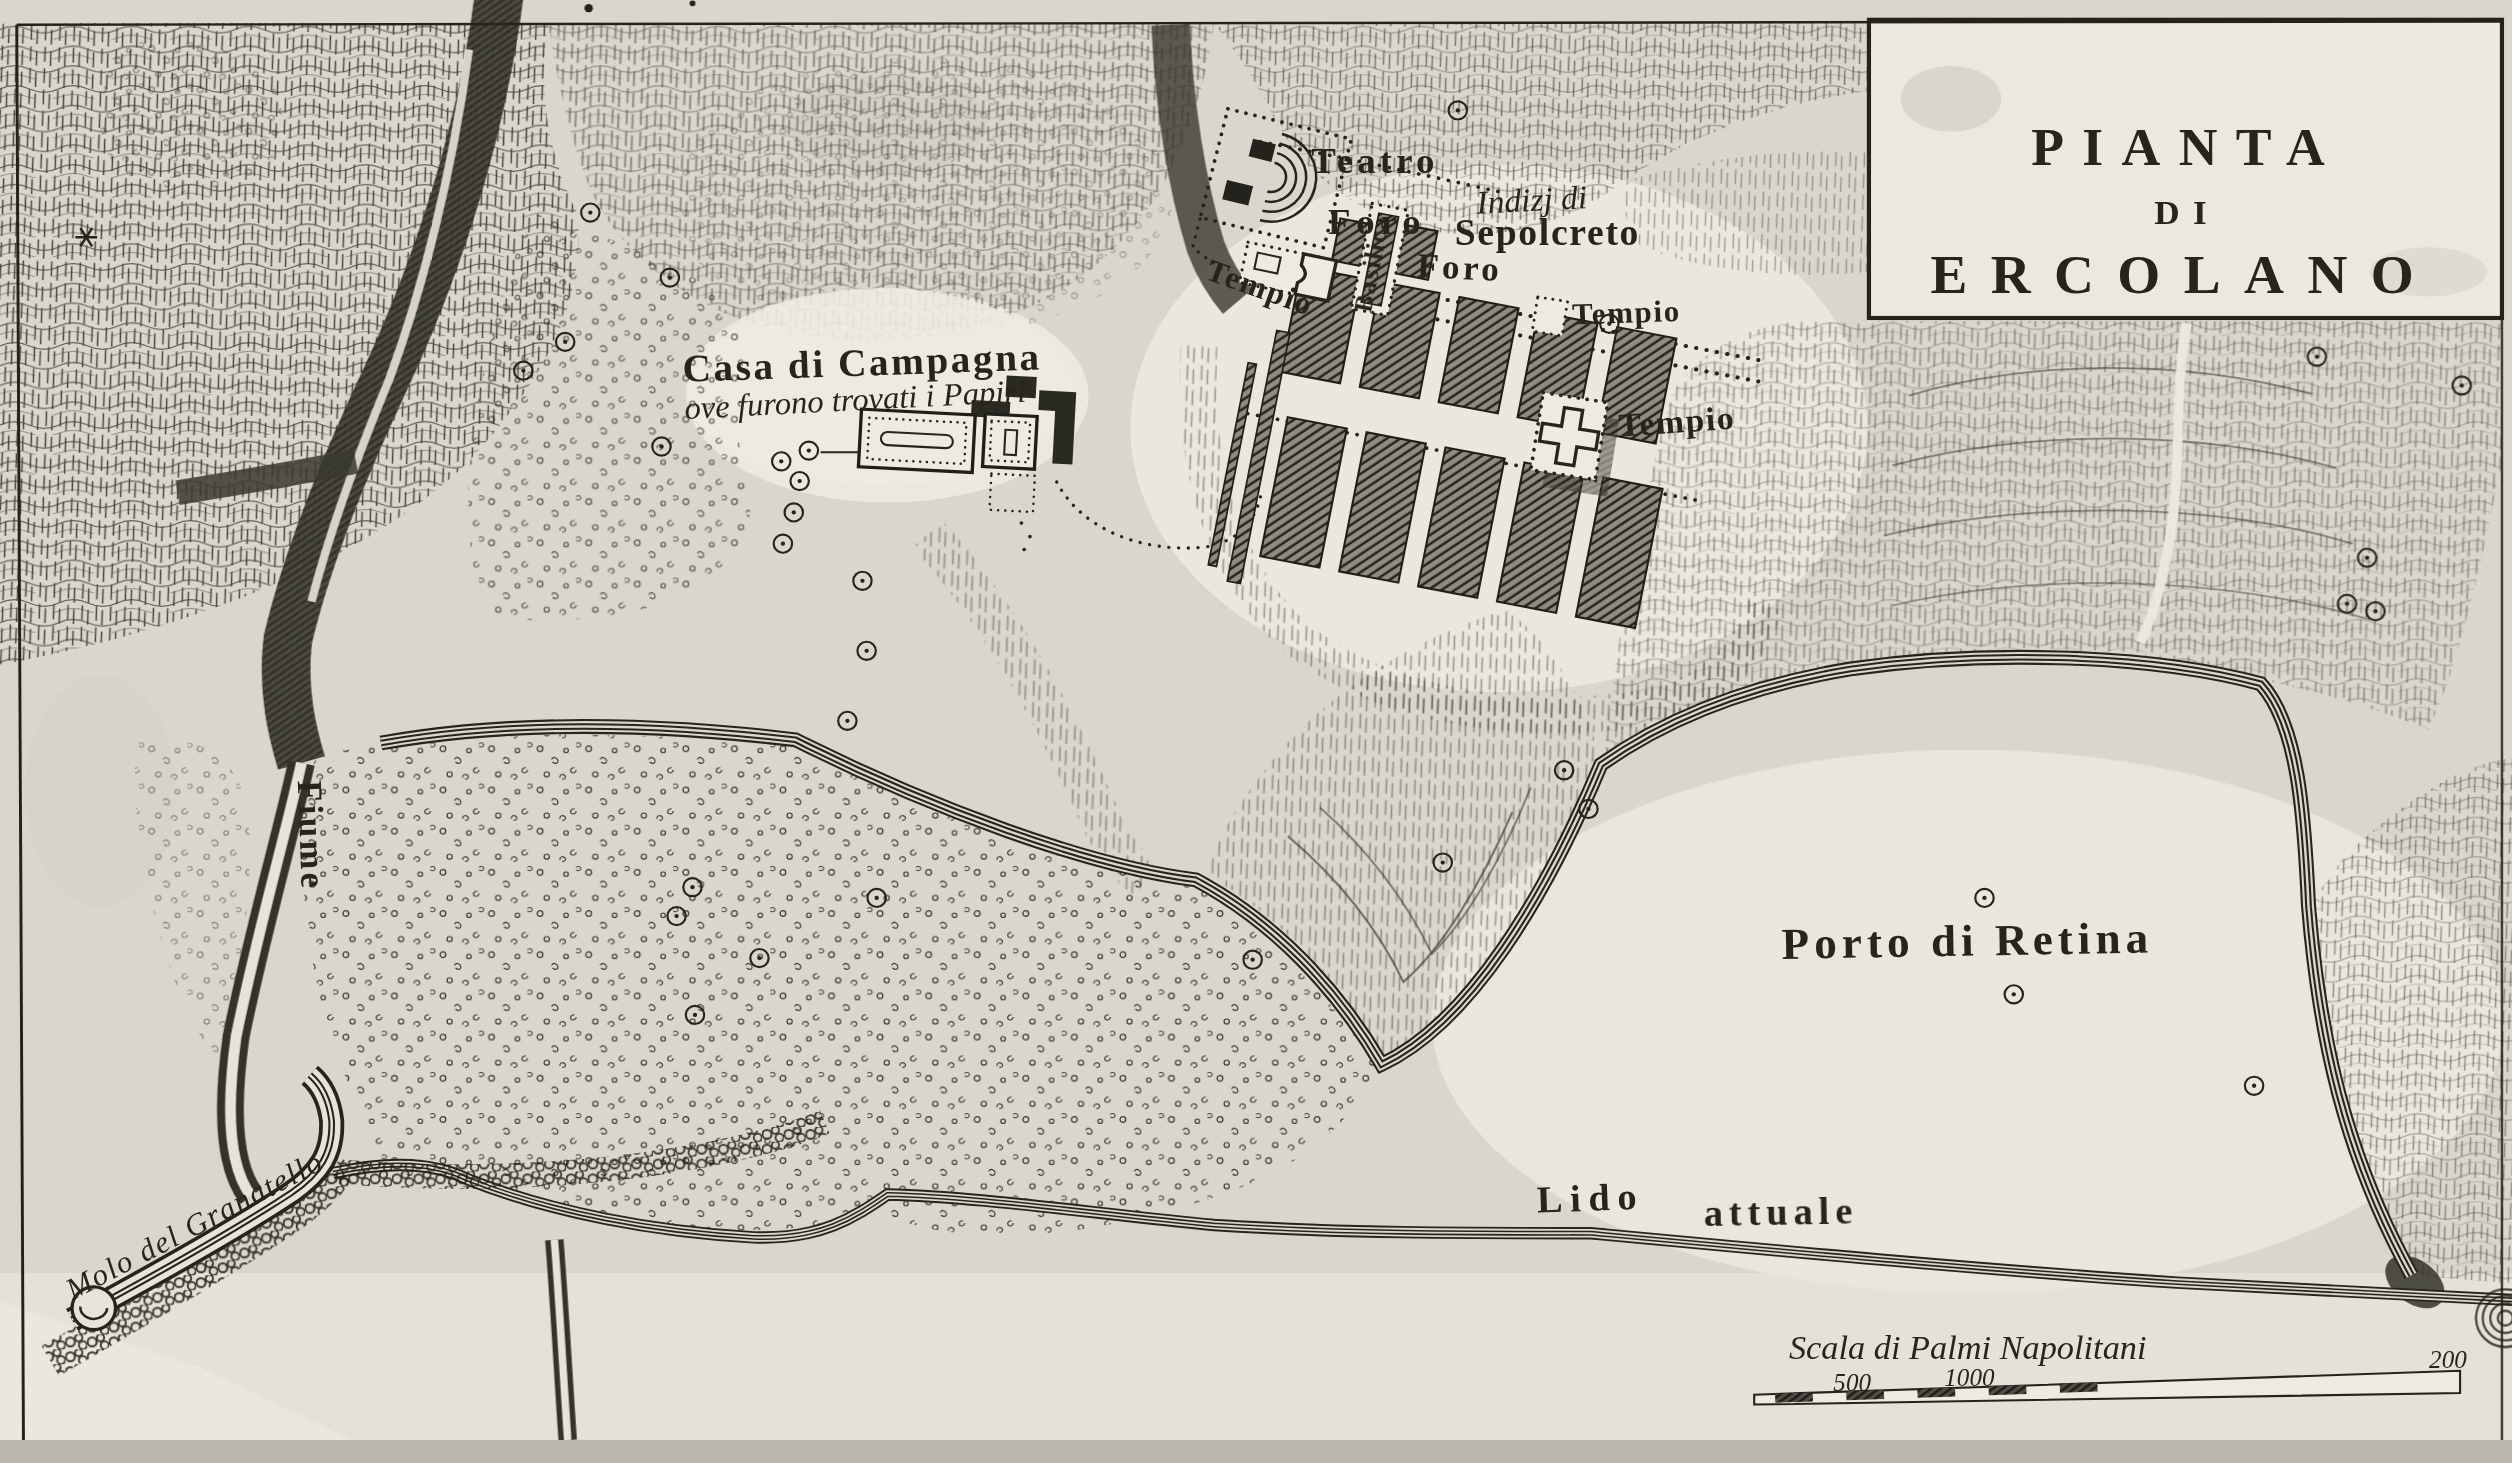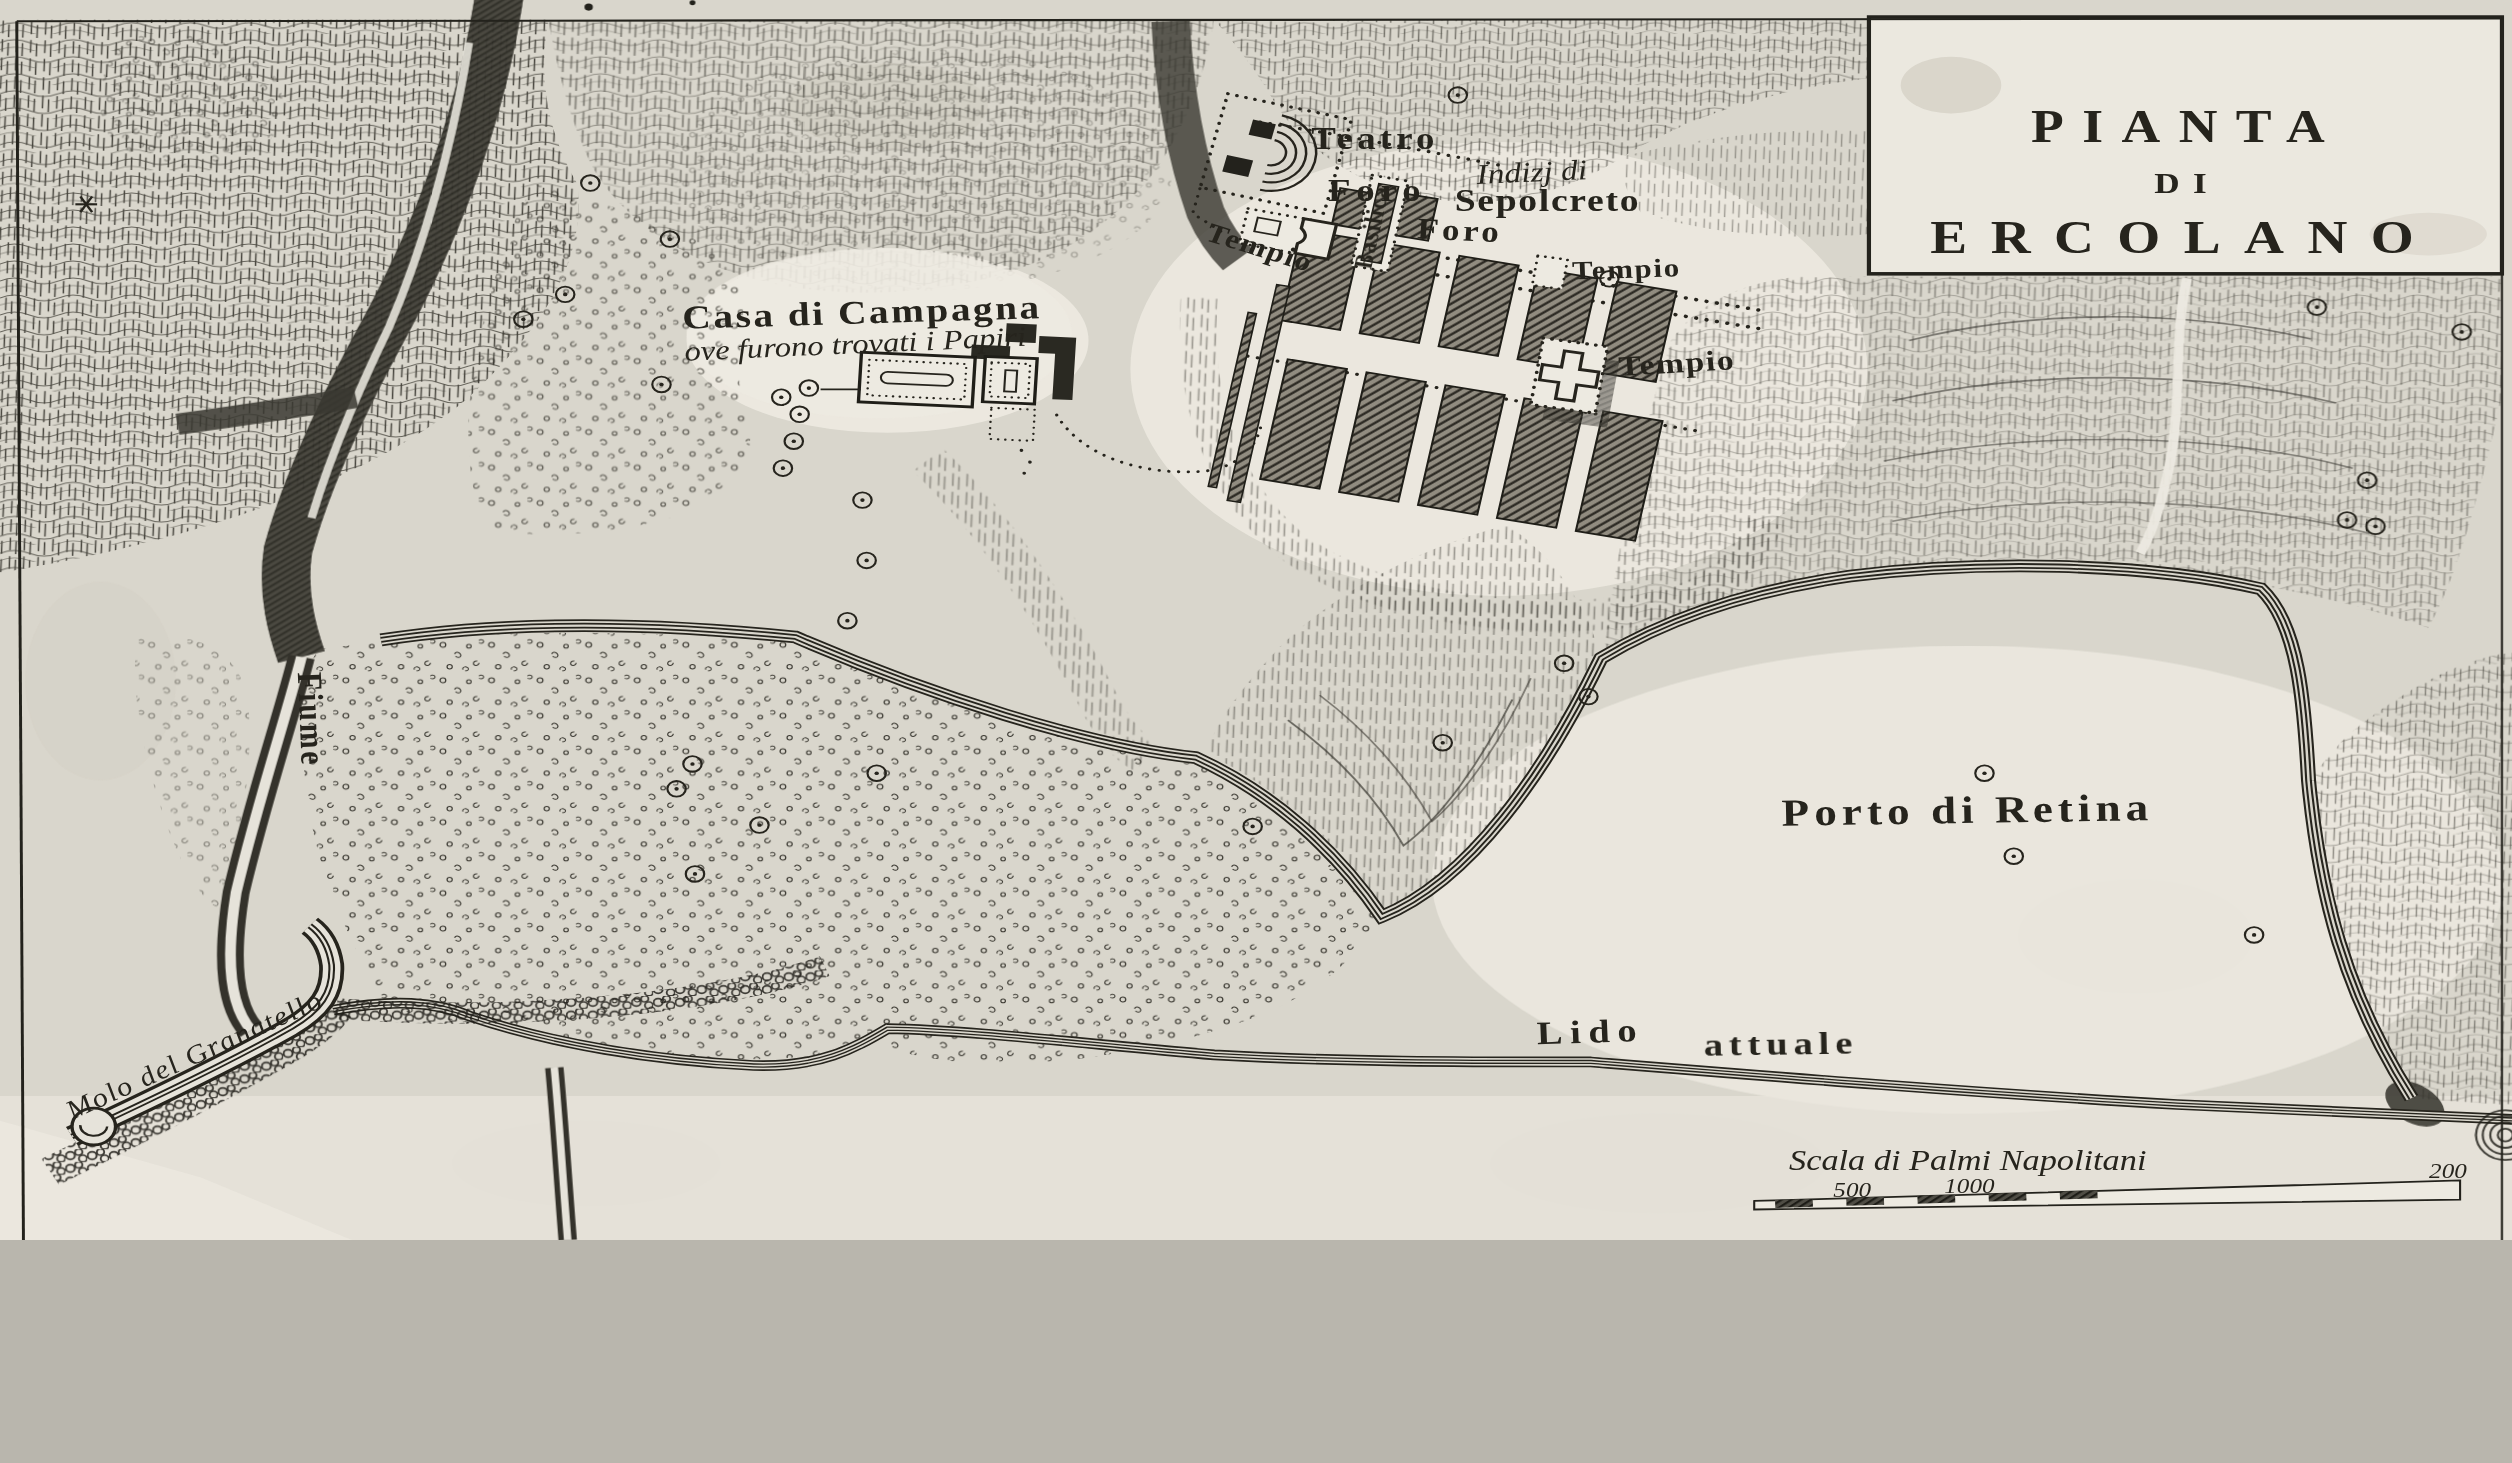--- a/index.html
+++ b/index.html
@@ -1,16 +1,16 @@
 <!DOCTYPE html>
 <html style="font-size:13.4px"><head>
 <meta charset="utf-8">
 <style>
   html,body{margin:0;padding:0;background:#b9b6ad;}
-  .stage{position:relative;width:2512px;height:1240px;background:#4d7c0f;overflow:hidden;}
+  .stage{position:relative;width:2512px;height:1440px;background:#4d7c0f;overflow:hidden;}
   svg{display:block;width:100%;height:100%;}
   text{fill:#26241d;font-family:"Liberation Serif","DejaVu Serif",serif;}
   .t-big{font-weight:bold;}
   .script{font-style:italic;}
 </style>
 </head>
 <body>
 
 <div class="stage">
 <svg viewBox="0 0 3000 1748" preserveAspectRatio="none">

